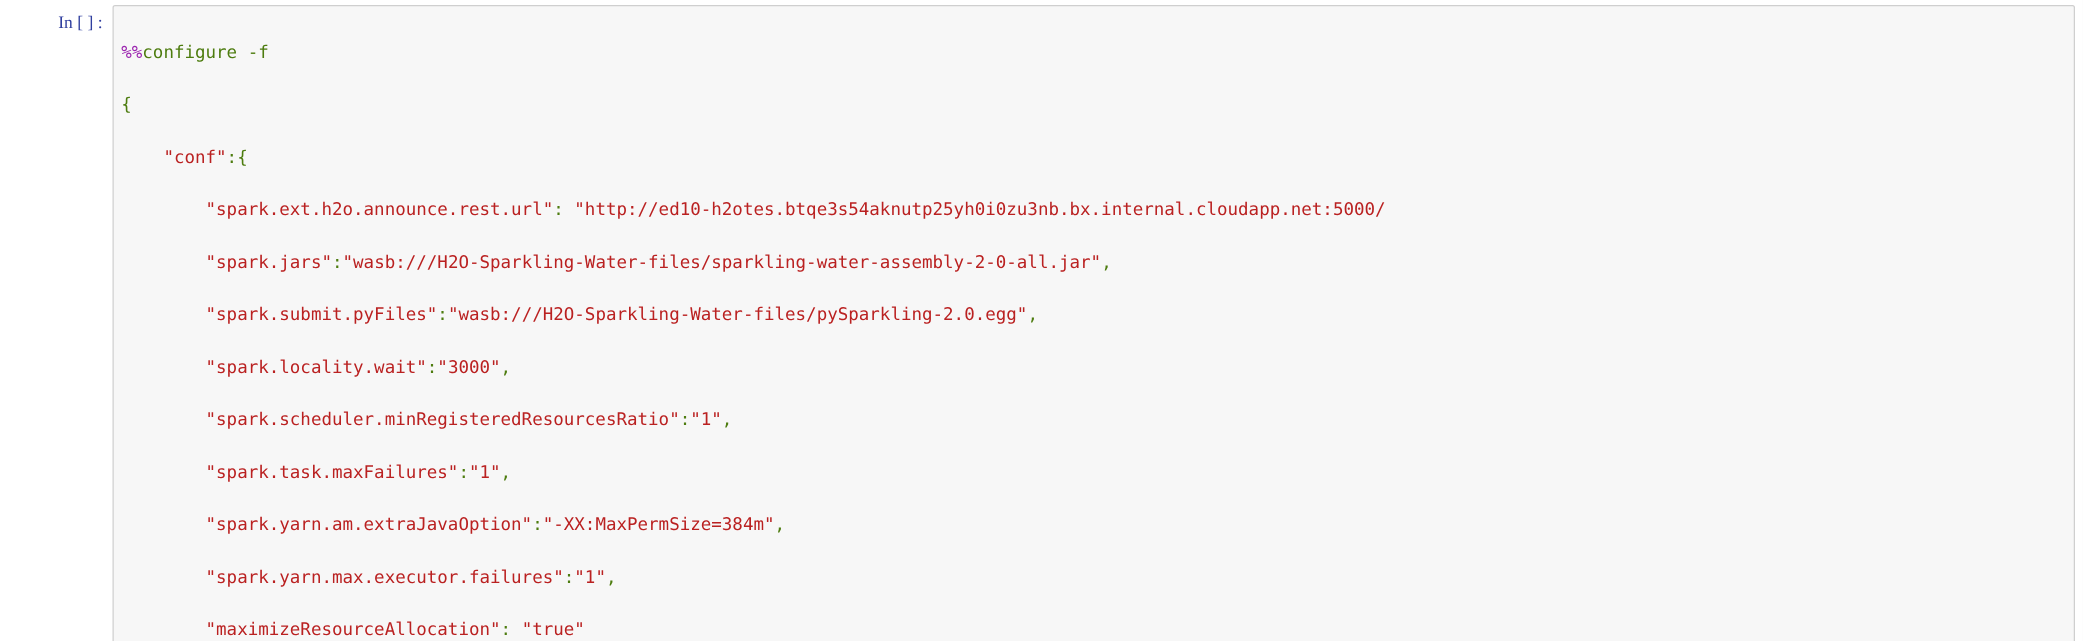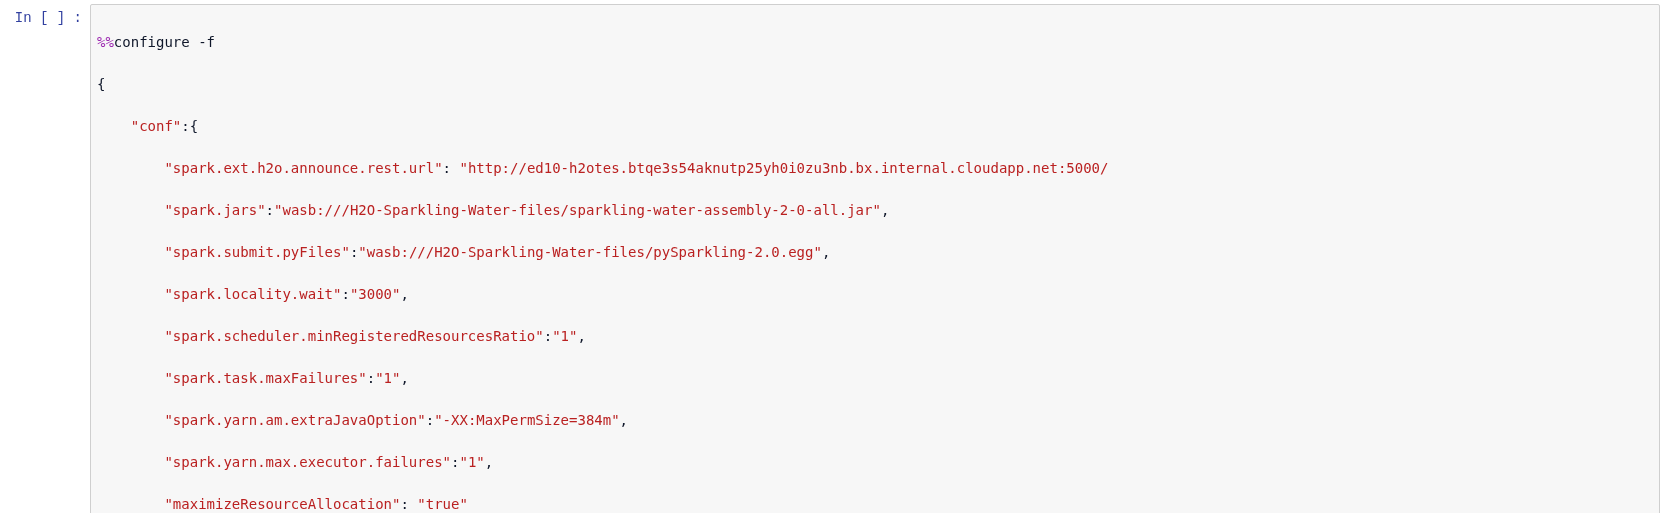--- a/index.html
+++ b/index.html
@@ -16,21 +16,21 @@
     align-items: flex-start;
     padding: 4px 0 0 0;
     width: 1666px;
     box-sizing: border-box;
   }
   .prompt-col {
     flex: 0 0 90px;
     text-align: right;
     padding: 4px 8px 0 0;
     color: #303F9F;
-    font-family: Liberation Mono, monospace;
+    font-family: Liberation Serif, serif;
     user-select: none;
     box-sizing: border-box;
   }
   .prompt-col .in   { color: #303F9F; }
   .prompt-col .open,
   .prompt-col .close,
   .prompt-col .colon { color: #303F9F; }
   .prompt-col .num  { color: #303F9F; }
   .input-area {
     flex: 1 1 auto;
@@ -46,21 +46,21 @@
     padding: 6px 0 6px 6px;
     overflow: hidden;
     white-space: pre;
   }
   .code-line {
     white-space: pre;
     font-family: "Menlo", "Consolas", "DejaVu Sans Mono", monospace;
   }
   .tok-magic   { color: #9C27B0; }  
   .tok-str     { color: #BA2121; }  
-  .tok-plain   { color: #0f172a; }
+  .tok-plain   { color: #4d7c0f; }
 </style>
 </head>
 <body>
 
 <div class="cell">
 
   <div class="prompt-col">
     <span class="in">In</span>
     <span> </span>
     <span class="open">[</span>

